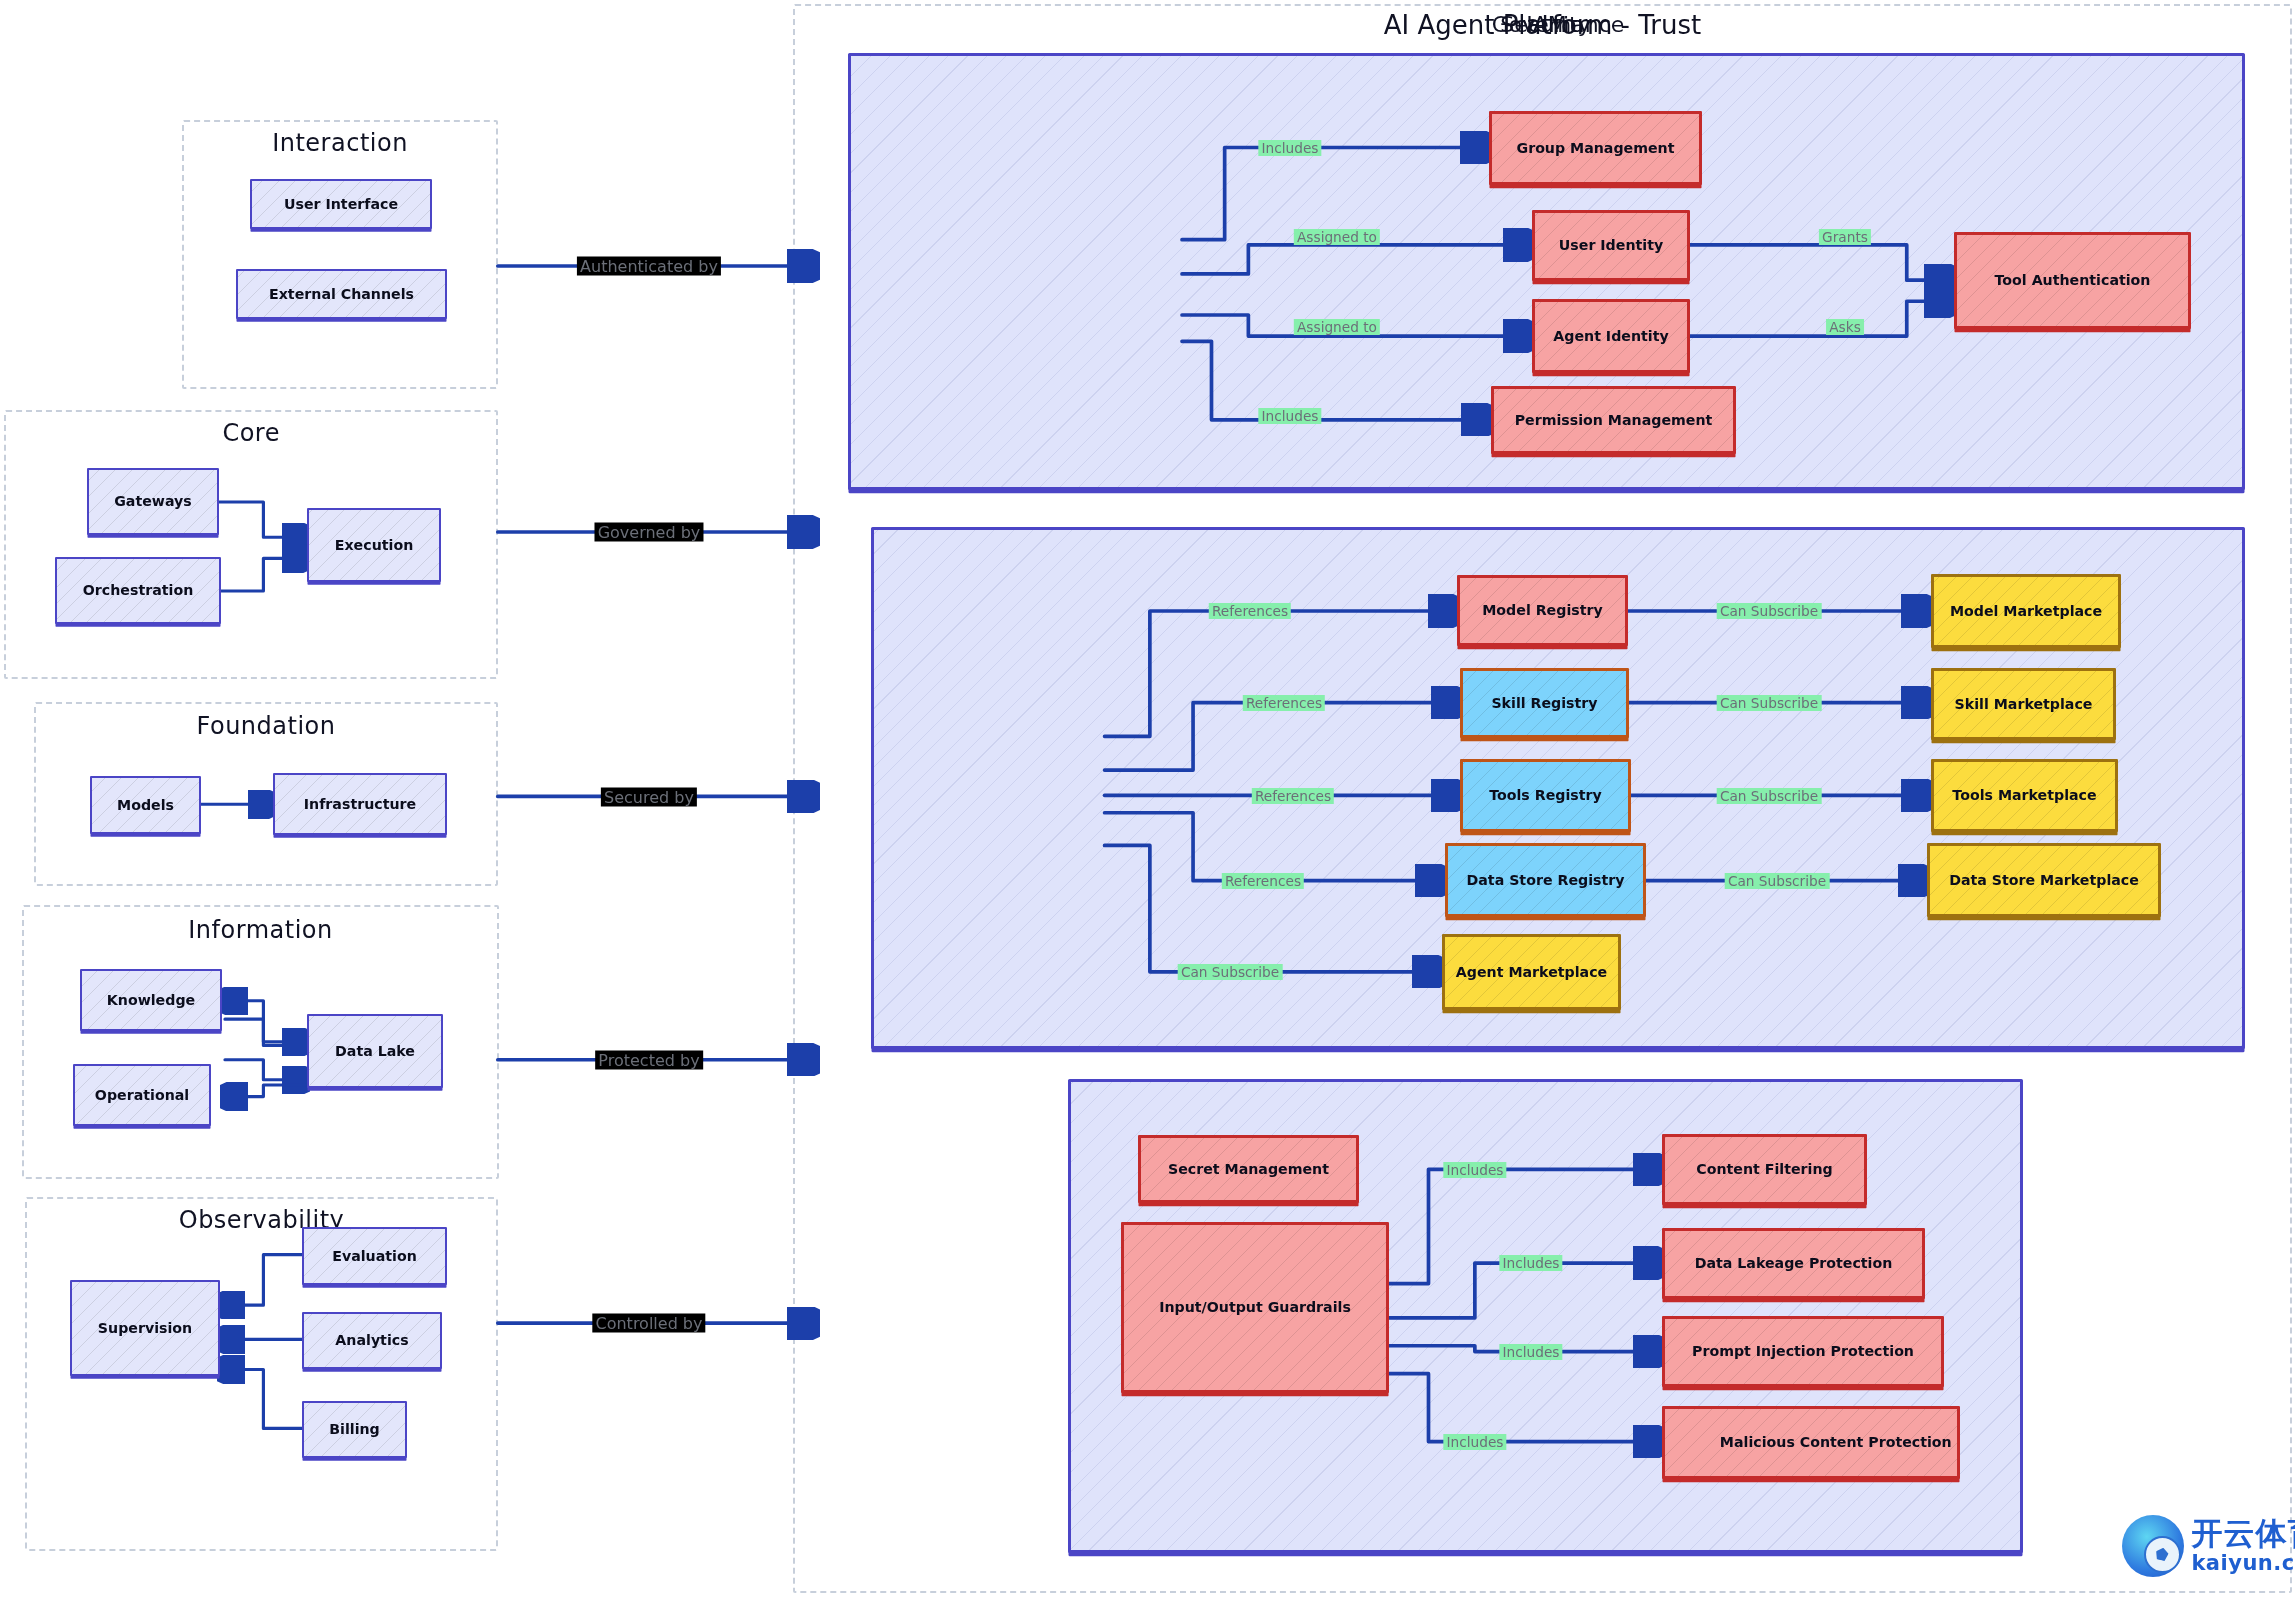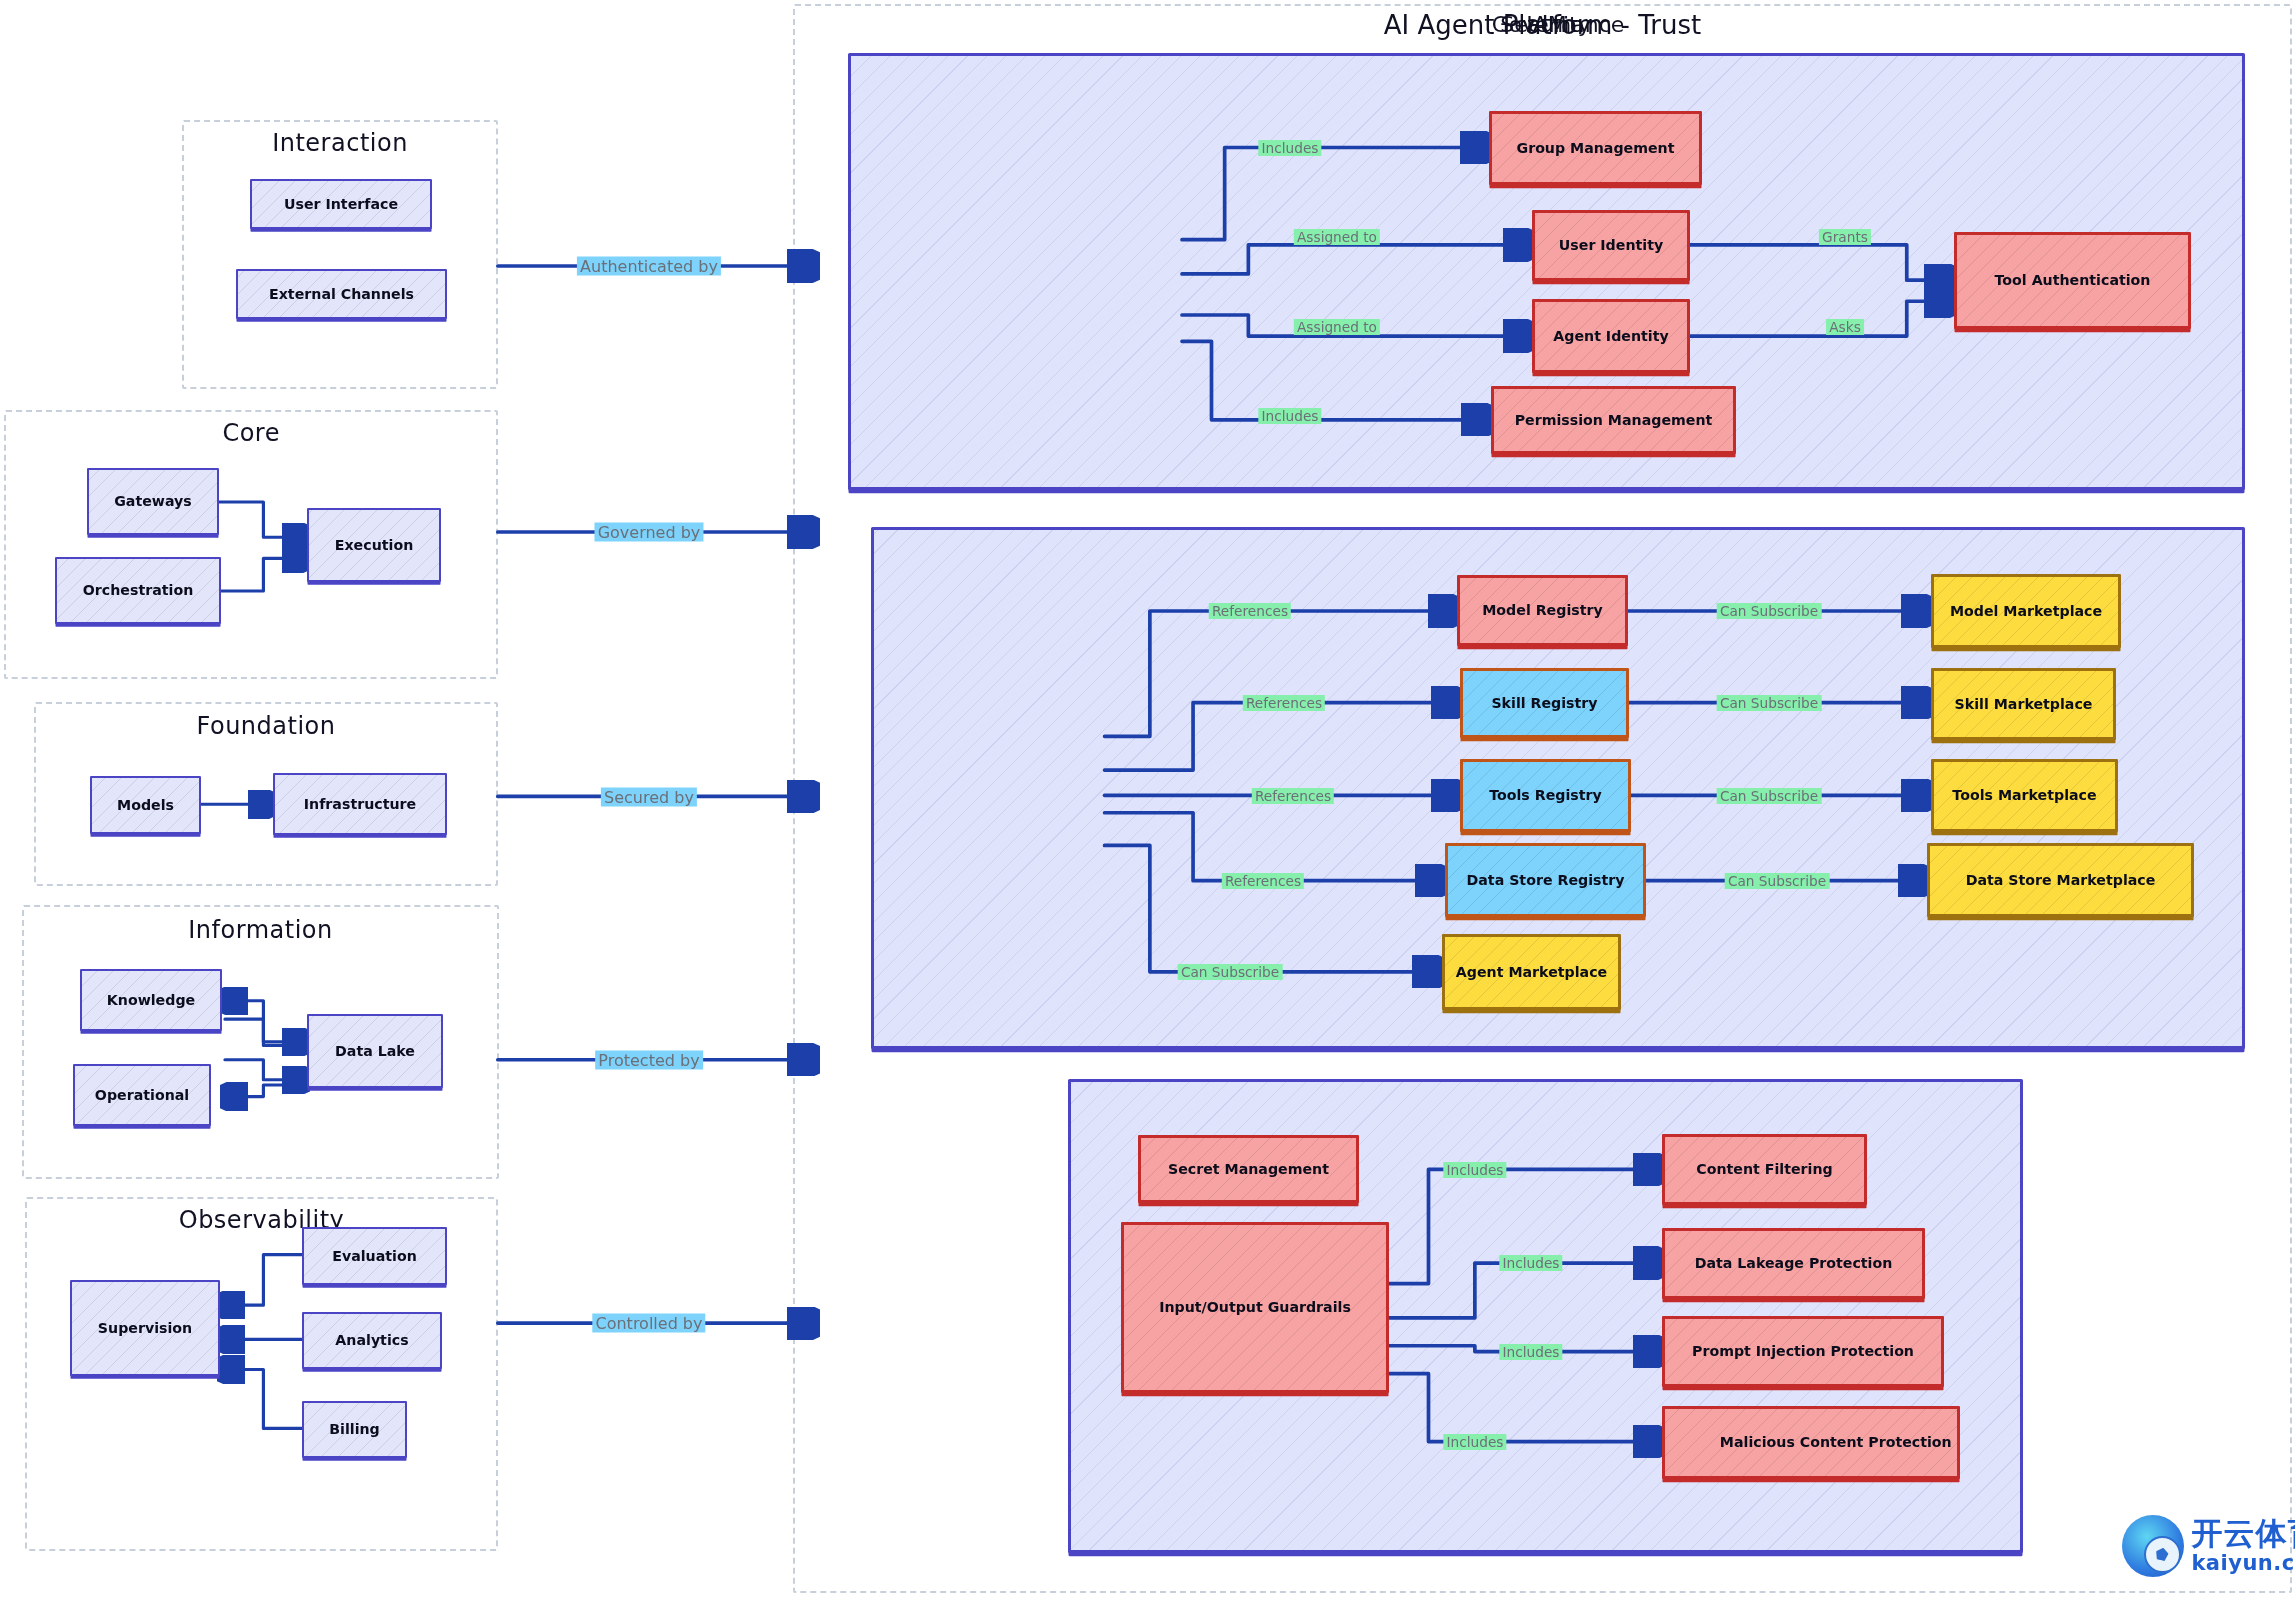--- a/index.html
+++ b/index.html
@@ -85,21 +85,21 @@
   }
   
   .n-yellow{
     background:#fcdc3e;border:3.2px solid #9d7110;
     box-shadow:0 3.7px 0 -0.5px #9d7110;
   }
 
   
   .edge-label{
     position:absolute;font-size:13.7px;color:#6b6f78;white-space:nowrap;
-    background:#7dd3fc;padding:0 3.2px;z-index:6;transform:translate(-50%,-50%);
+    background:#000000;padding:0 3.2px;z-index:6;transform:translate(-50%,-50%);
   }
   .edge-label.on-fill{background:#86efac;}
   .edge-label.big{font-size:16px;}
 
   
   svg.edges{position:absolute;left:0;top:0;width:2295px;height:1597px;
             overflow:visible;pointer-events:none;z-index:3;}
   svg.edges path,svg.edges line{fill:none;stroke:#1c3faa;stroke-width:7;
             stroke-linecap:round;stroke-linejoin:round;}
   svg.edges .thin{stroke-width:6;}
@@ -219,21 +219,21 @@
   </div>
   <div class="node n-yellow" style="left:1931px;top:574px;width:190px;height:74px;">
     <span>Model Marketplace</span>
   </div>
   <div class="node n-yellow" style="left:1931px;top:668px;width:185px;height:72px;">
     <span>Skill Marketplace</span>
   </div>
   <div class="node n-yellow" style="left:1931px;top:759px;width:187px;height:73px;">
     <span>Tools Marketplace</span>
   </div>
-  <div class="node n-yellow" style="left:1927px;top:843px;width:267px;height:74px;">
+  <div class="node n-yellow" style="left:1927px;top:843px;width:234px;height:74px;">
     <span>Data Store Marketplace</span>
   </div>
   <div class="node n-yellow" style="left:1442px;top:934px;width:179px;height:76px;">
     <span>Agent Marketplace</span>
   </div>
 
   <div class="abs subsys" style="left:1068px;top:1079px;width:955px;height:474px;"></div>
   <div class="subsys-title" style="left:1068px;width:955px;">Security</div>
 
   <div class="node n-red" style="left:1138px;top:1135px;width:221px;height:68px;">

